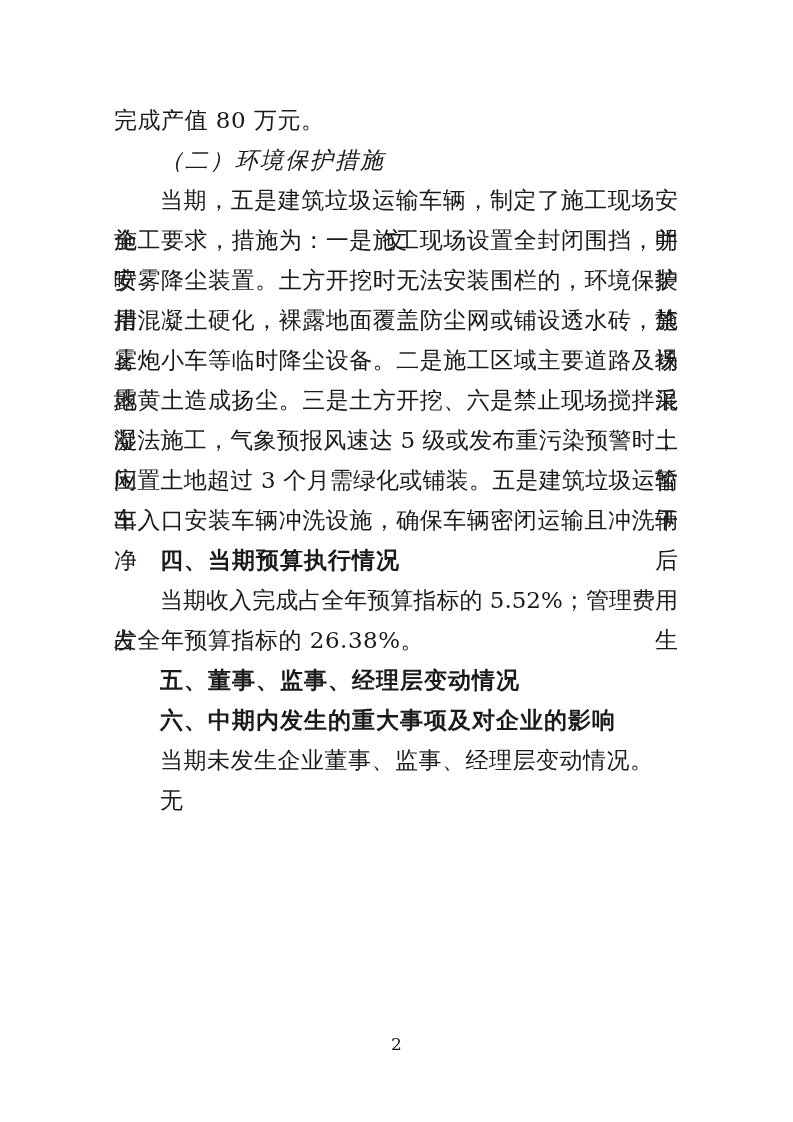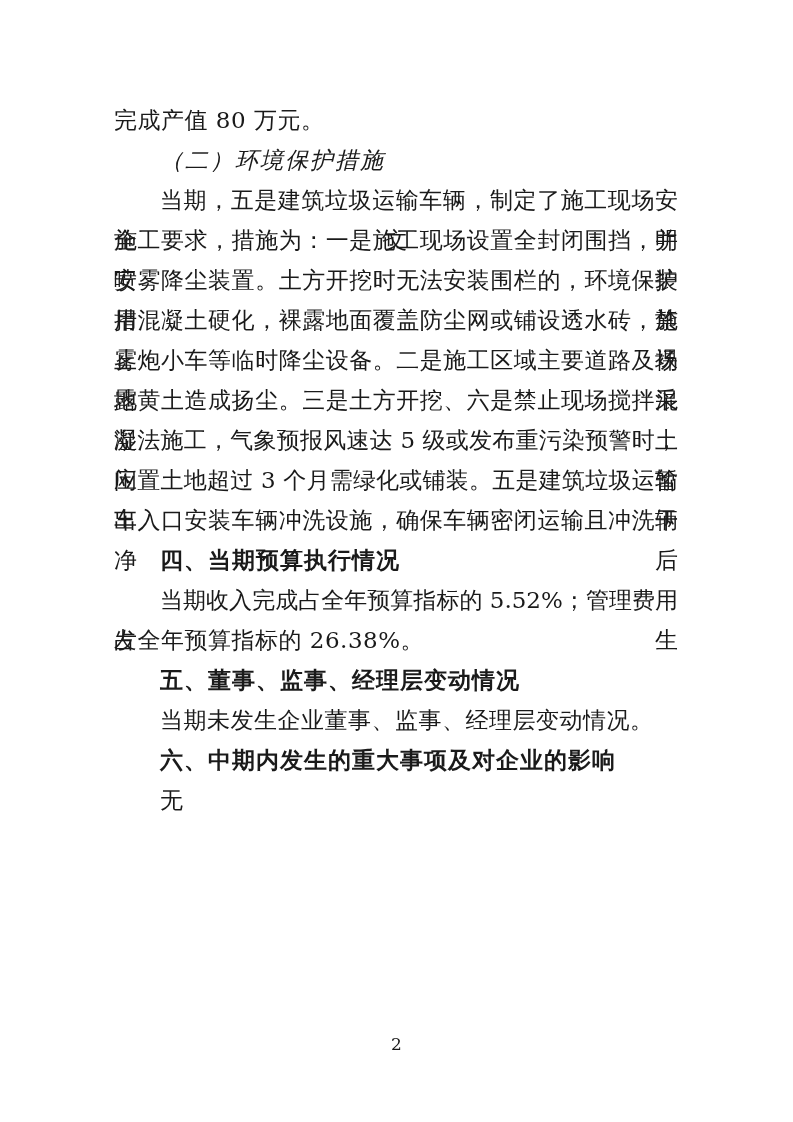--- a/index.html
+++ b/index.html
@@ -79,18 +79,18 @@
     <div class="line justify">用混凝土硬化，裸露地面覆盖防尘网或铺设透水砖，禁止裸</div>
     <div class="line justify">雾炮小车等临时降尘设备。二是施工区域主要道路及场地采</div>
     <div class="line justify">露黄土造成扬尘。三是土方开挖、六是禁止现场搅拌混凝土</div>
     <div class="line justify">湿法施工，气象预报风速达 5 级或发布重污染预警时，应暂</div>
     <div class="line justify">闲置土地超过 3 个月需绿化或铺装。五是建筑垃圾运输车辆</div>
     <div class="line justify">出入口安装车辆冲洗设施，确保车辆密闭运输且冲洗干净后</div>
     <div class="line heading indent">四、当期预算执行情况</div>
     <div class="line justify indent">当期收入完成占全年预算指标的 5.52%；管理费用发生</div>
     <div class="line">占全年预算指标的 26.38%。</div>
     <div class="line heading indent">五、董事、监事、经理层变动情况</div>
+    <div class="line heading indent">六、中期内发生的重大事项及对企业的影响</div>
     <div class="line indent">当期未发生企业董事、监事、经理层变动情况。</div>
-    <div class="line heading indent">六、中期内发生的重大事项及对企业的影响</div>
     <div class="line indent">无</div>
   </div>
   <div class="page-number">2</div>
 </div>
 
 </body></html>

